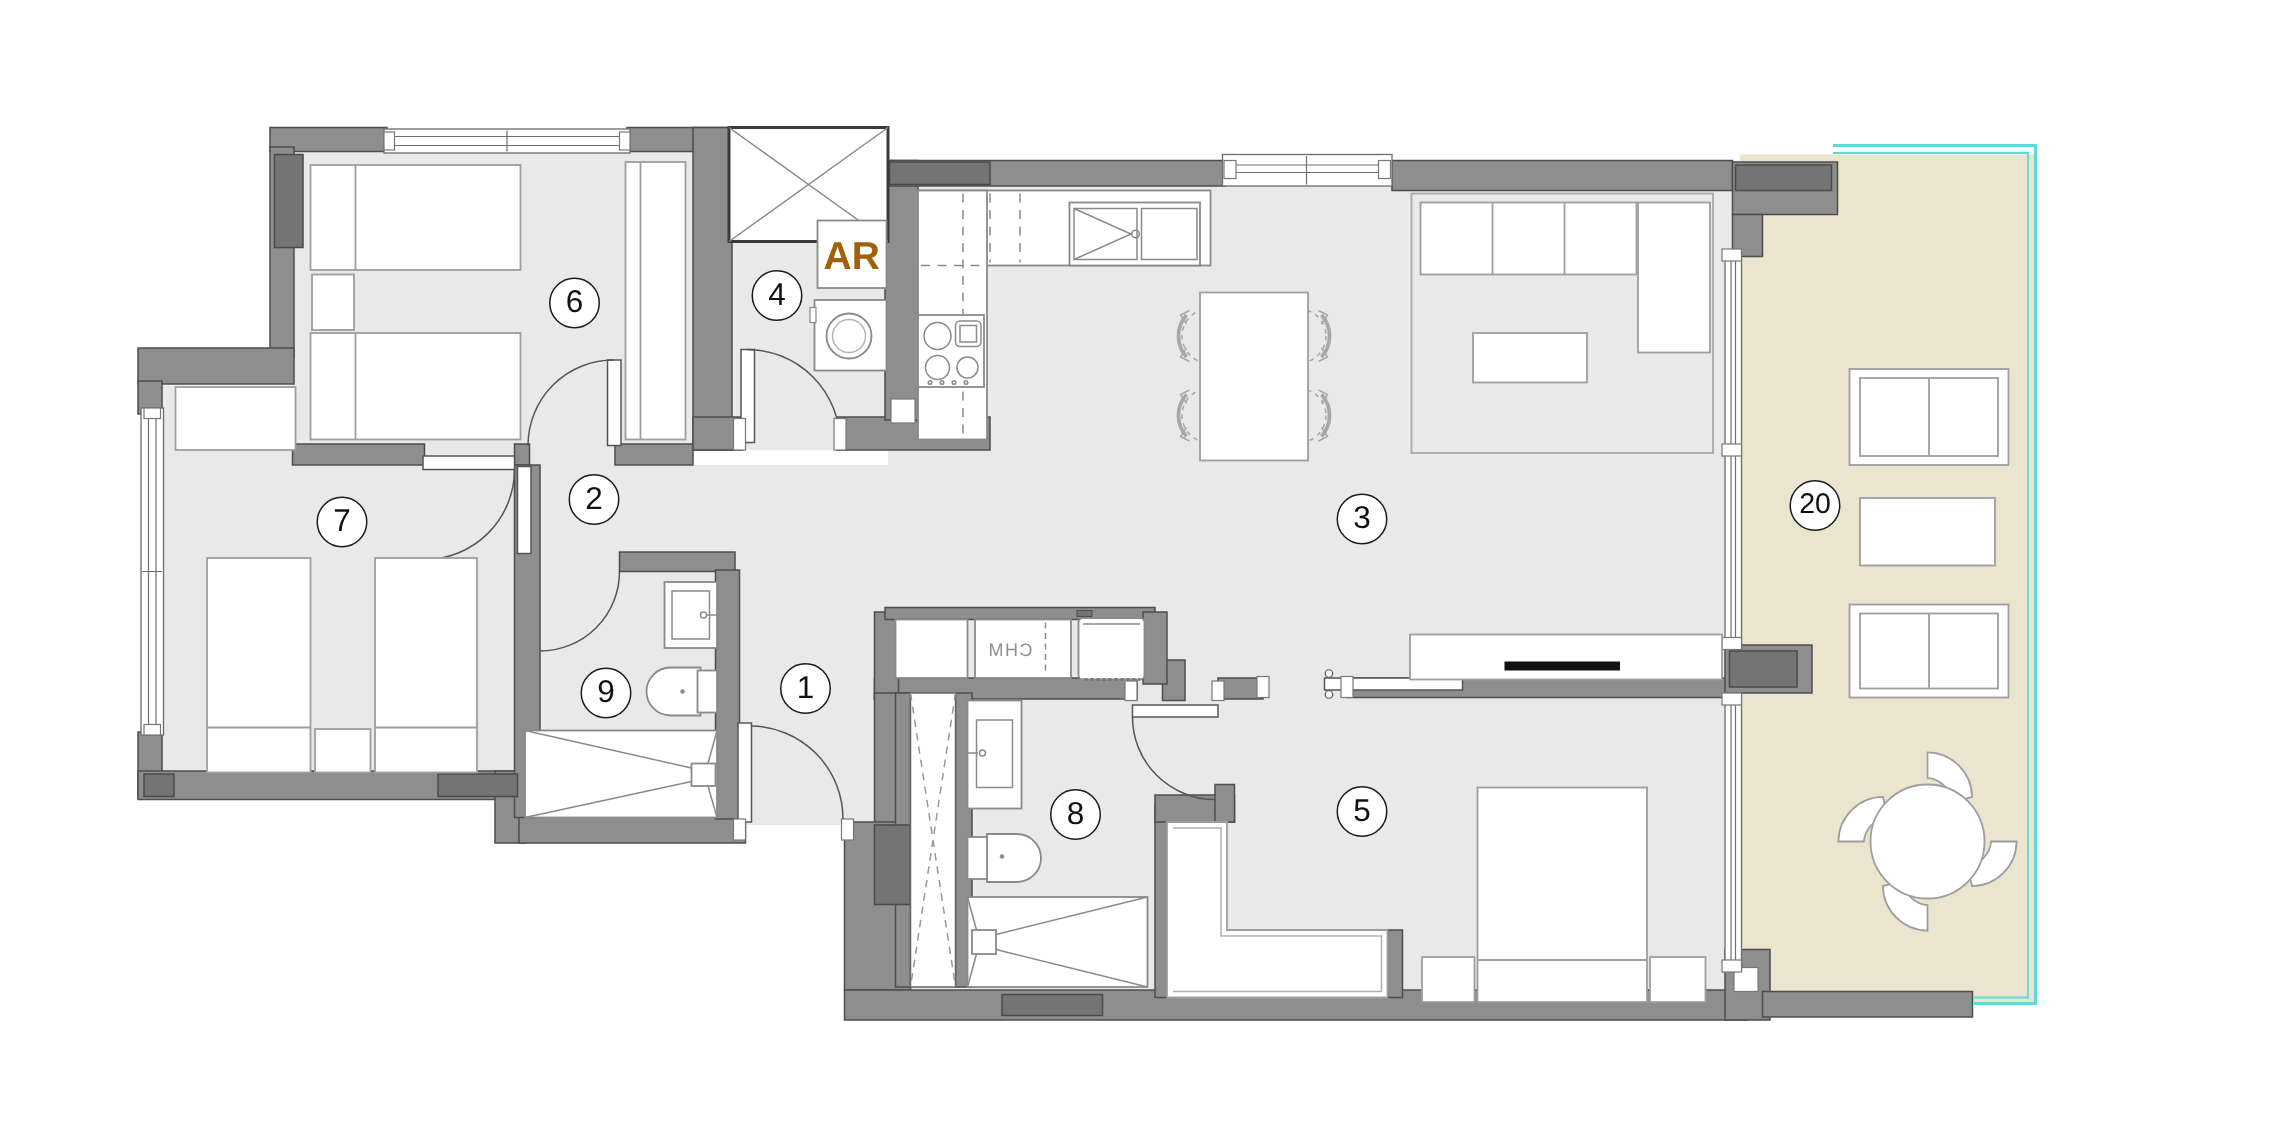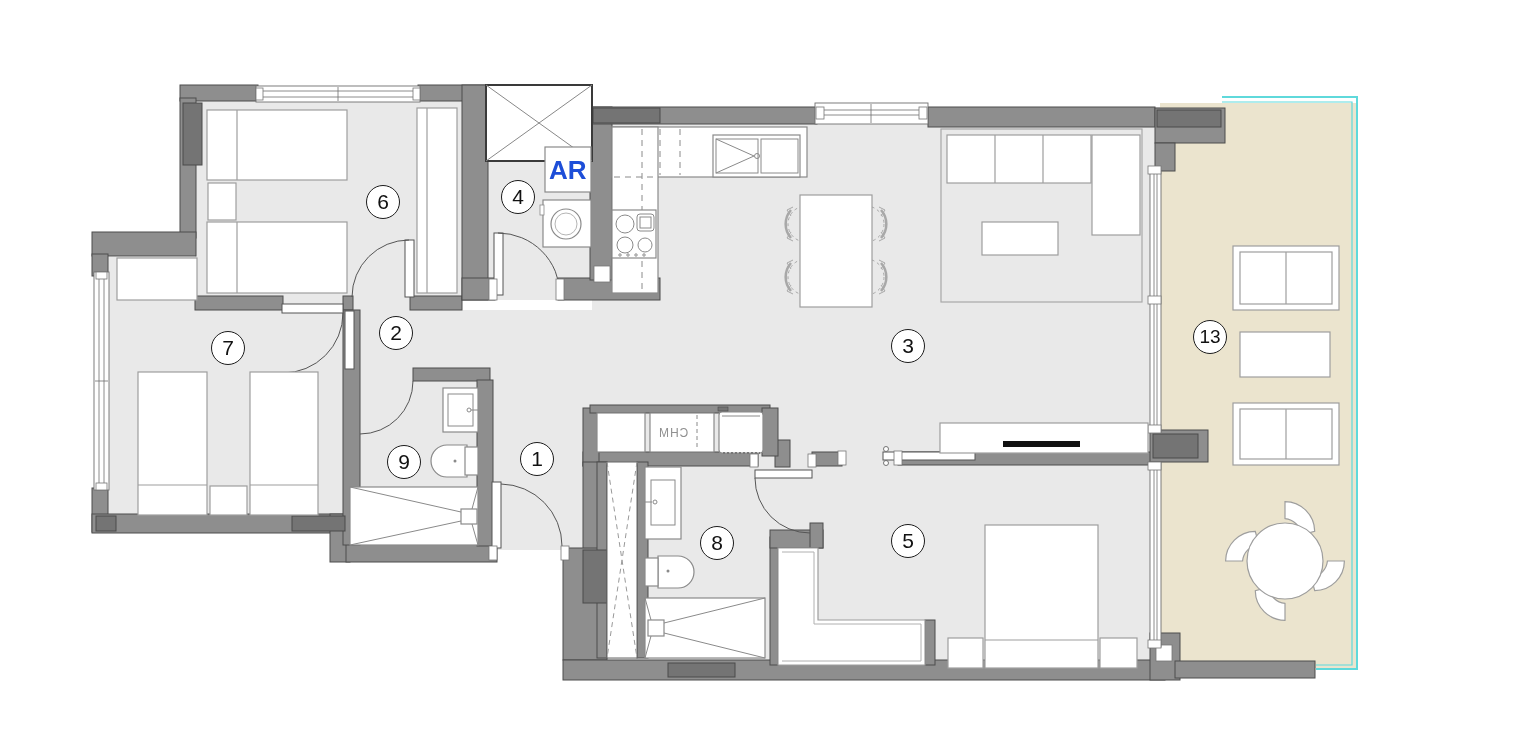--- a/index.html
+++ b/index.html
@@ -12,21 +12,21 @@
   .fix{fill:#ffffff;stroke:#8A8A8A;stroke-width:1.2;}
   .fixln{fill:none;stroke:#8A8A8A;stroke-width:1;}
   .jamb{fill:#ffffff;stroke:#777;stroke-width:0.8;}
   .doorarc{fill:none;stroke:#555;stroke-width:1;}
   .leaf{fill:#ffffff;stroke:#555;stroke-width:1;}
   .win{fill:#ffffff;stroke:#6f6f6f;stroke-width:0.9;}
   .winln{fill:none;stroke:#6f6f6f;stroke-width:0.8;}
   .dash{fill:none;stroke:#999;stroke-width:1;stroke-dasharray:5 4;}
   .badge{position:absolute;width:32px;height:32px;border:1.8px solid #1c1c1c;border-radius:50%;
          background:#fff;color:#111;font-size:21px;line-height:32px;text-align:center;}
-  .ar-label{position:absolute;color:#1d4ed8;font-size:26px;font-weight:bold;letter-spacing:0;}
+  .ar-label{position:absolute;color:#a16207;font-size:26px;font-weight:bold;letter-spacing:0;}
   .chm-label{position:absolute;color:#909090;font-size:12px;transform:scaleX(-1);letter-spacing:1px;}
 </style>
 </head>
 <body>
 
 <div class="stage">
 <svg width="1528" height="748" viewBox="0 0 1528 748">
 
   <g>
     <rect x="195" y="100" width="267" height="210" fill="#E9E9E9"></rect>
@@ -365,17 +365,17 @@
 
   <div class="badge" style="left:520px;top:442px;">1</div>
   <div class="badge" style="left:379px;top:316px;">2</div>
   <div class="badge" style="left:891px;top:329px;">3</div>
   <div class="badge" style="left:501px;top:180px;">4</div>
   <div class="badge" style="left:891px;top:524px;">5</div>
   <div class="badge" style="left:366px;top:185px;">6</div>
   <div class="badge" style="left:211px;top:331px;">7</div>
   <div class="badge" style="left:700px;top:526px;">8</div>
   <div class="badge" style="left:387px;top:445px;">9</div>
-  <div class="badge" style="left:1193px;top:320px;font-size:19px;">13</div>
+  <div class="badge" style="left:1193px;top:320px;font-size:19px;">20</div>
 
   <div class="ar-label" style="left:549px;top:155px;">AR</div>
   <div class="chm-label" style="left:658px;top:426px;">CHM</div>
 </div>
 
 </body></html>

